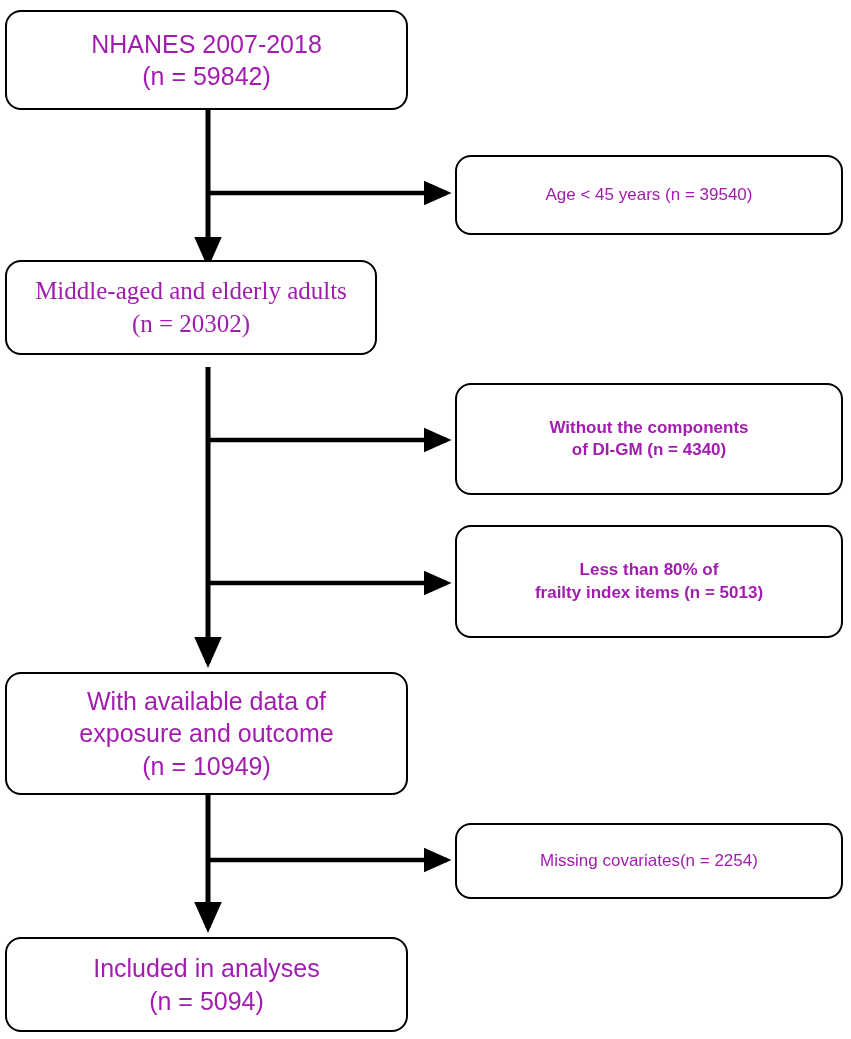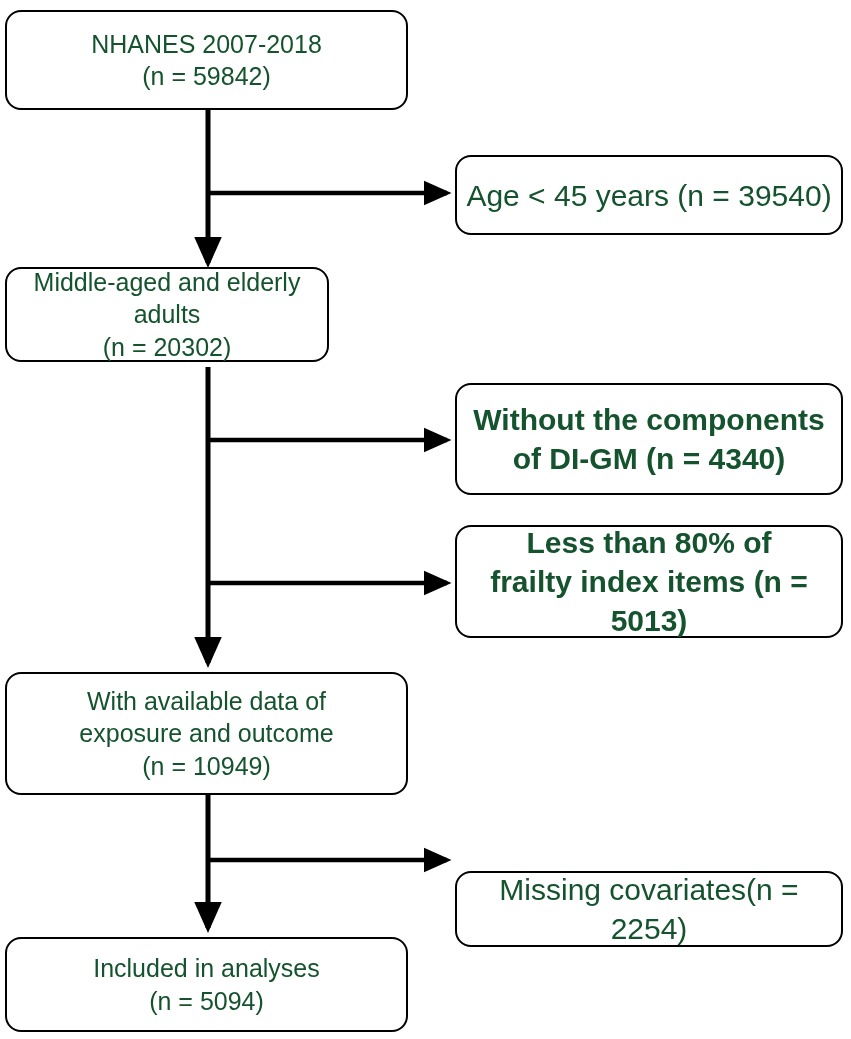--- a/index.html
+++ b/index.html
@@ -30,34 +30,34 @@
   .node {
     position: absolute;
     box-sizing: border-box;
     border: 2.5px solid #000000;
     border-radius: 16px;
     background: #ffffff;
     display: flex;
     align-items: center;
     justify-content: center;
     text-align: center;
-    color: #14532d;
+    color: #a21caf;
     line-height: 1.30;
   }
   .node .node-text {
     display: block;
     white-space: pre-line;
     padding: 0 8px;
   }
   .main-node {
     font-size: 25px;
     font-weight: 400;
   }
   .side-node {
-    font-size: 30px;
+    font-size: 17px;
     font-weight: 400;
   }
   .side-node.bold-node {
     font-weight: 700;
   }
 </style>
 </head>
 <body>
 
 <div id="flow-root">
@@ -82,21 +82,21 @@
     <line x1="208" y1="795" x2="208" y2="928" stroke="#000000" stroke-width="5" marker-end="url(#arrowhead)"></line>
 
     <line x1="209" y1="860" x2="447" y2="860" stroke="#000000" stroke-width="4.5" marker-end="url(#arrowhead)"></line>
   </svg>
 
   <div class="node main-node" style="left:5px; top:10px; width:403px; height:100px;">
     <span class="node-text">NHANES 2007-2018
 (n = 59842)</span>
   </div>
 
-  <div class="node main-node" style="left:5px; top:267px; width:324px; height:95px;">
+  <div class="node main-node" style="left:5px; top:260px; width:372px; height:95px;font-family:Liberation Serif, serif;">
     <span class="node-text">Middle-aged and elderly adults
 (n = 20302)</span>
   </div>
 
   <div class="node main-node" style="left:5px; top:672px; width:403px; height:123px;align-items:center;">
     <span class="node-text">With available data of
 exposure and outcome
 (n = 10949)</span>
   </div>
 
@@ -112,17 +112,17 @@
   <div class="node side-node bold-node" style="left:455px; top:383px; width:388px; height:112px;text-align:center;">
     <span class="node-text">Without the components
 of DI-GM (n = 4340)</span>
   </div>
 
   <div class="node side-node bold-node" style="left:455px; top:525px; width:388px; height:113px;">
     <span class="node-text">Less than 80% of
 frailty index items (n = 5013)</span>
   </div>
 
-  <div class="node side-node" style="left:455px; top:823px; width:388px; height:76px;margin-top:48px;">
+  <div class="node side-node" style="left:455px; top:823px; width:388px; height:76px;">
     <span class="node-text">Missing covariates(n = 2254)</span>
   </div>
 
 </div>
 
 </body></html>

